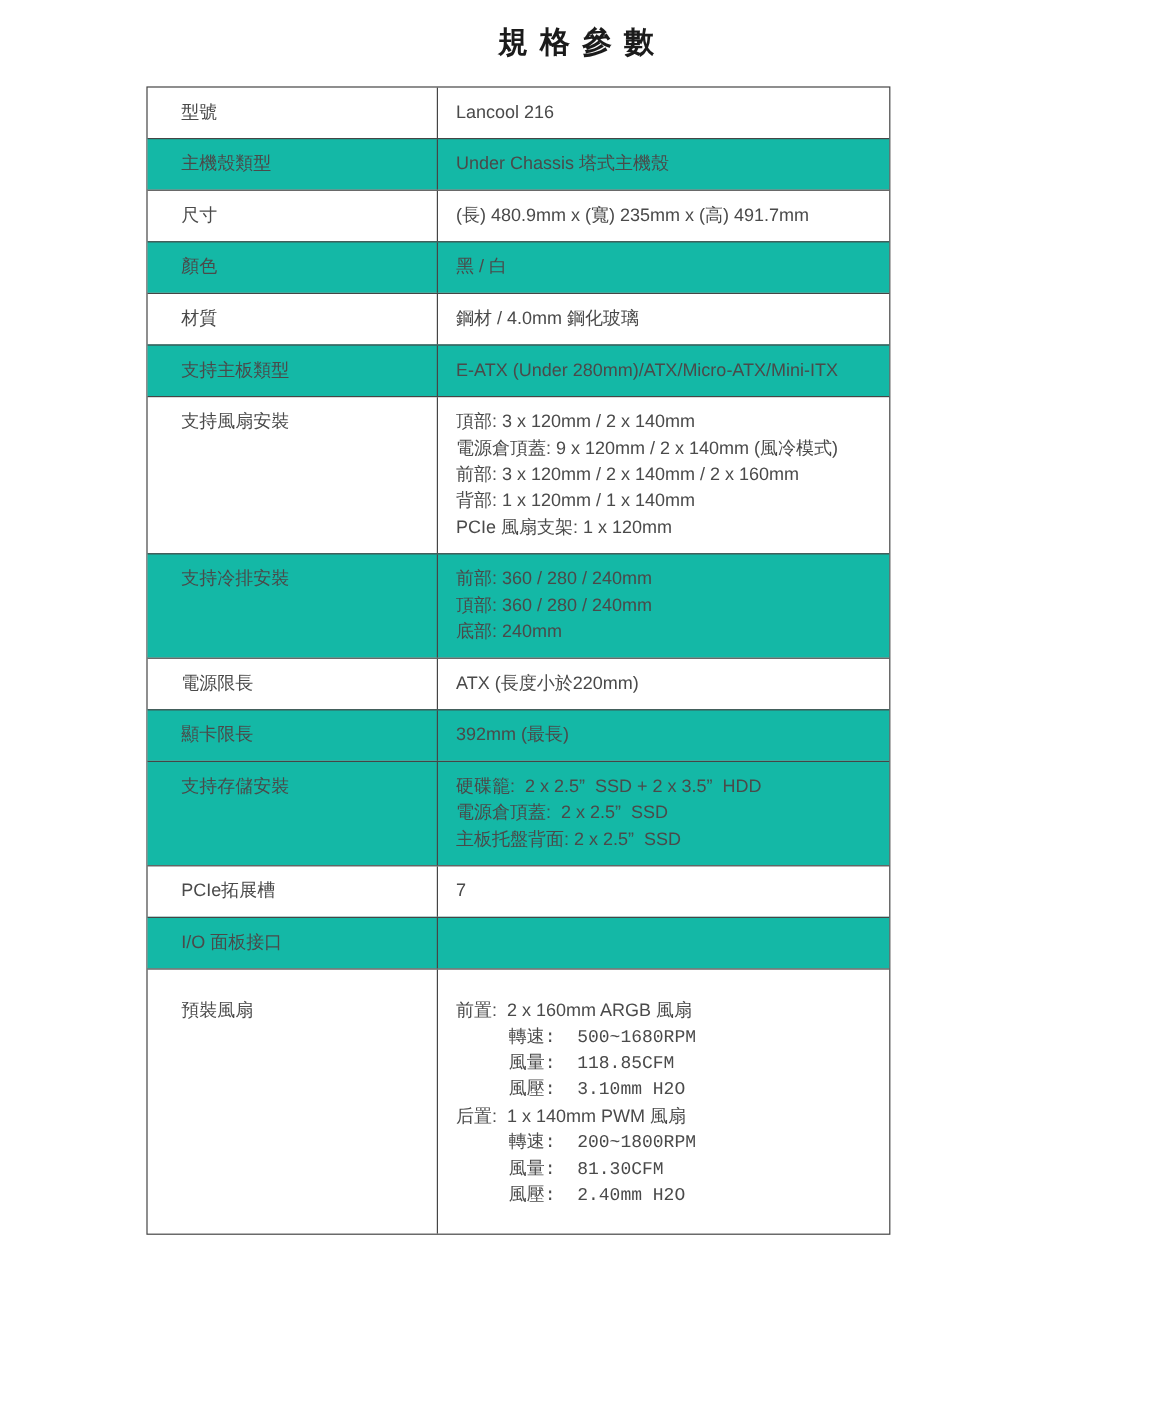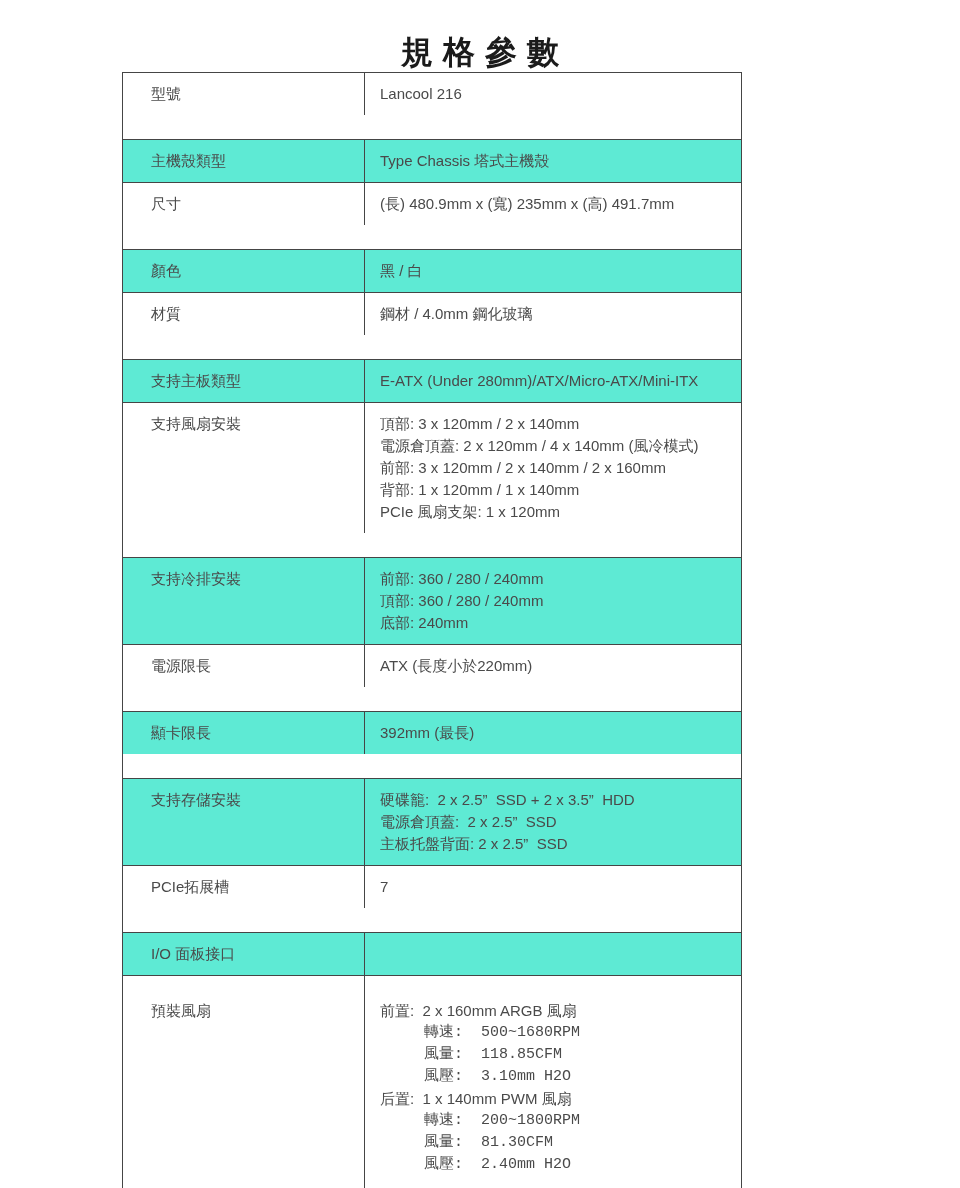--- a/index.html
+++ b/index.html
@@ -5,41 +5,41 @@
   html, body { margin: 0; padding: 0; background: #ffffff; }
   .page {
     position: relative;
     width: 960px;
     height: 1188px;
     background: #ffffff;
     font-family: "Liberation Sans", "DejaVu Sans", sans-serif;
     overflow: hidden;
   }
   .title {
-    margin: 13px;
+    margin: 0;
     padding-top: 18px;
     text-align: center;
-    font-size: 32px;
+    font-size: 25px;
     font-weight: 700;
     letter-spacing: 10px;
     text-indent: 10px;
     color: #1b1b1b;
   }
   .spec-table {
     position: absolute;
     left: 122px;
     top: 72px;
     width: 620px;
     box-sizing: border-box;
     border: 1px solid #454545;
     background: #ffffff;
   }
   .row { display: flex; }
   .row + .row { border-top: 1px solid #454545; }
-  .row.alt { background: #5eead4; margin-top: 24px; }
+  .row.alt { background: #14b8a6; }
   .cell {
     box-sizing: border-box;
     font-size: 15px;
     line-height: 22px;
     color: #4a4a4a;
     padding: 10px 0;
   }
   .cell-label {
     flex: none;
     width: 242px;
@@ -65,21 +65,21 @@
   <div class="spec-table" id="spec-table">
       <div class="row">
         <div class="cell cell-label">型號</div>
         <div class="cell cell-value">
           <div class="line">Lancool 216</div>
         </div>
       </div>
       <div class="row alt">
         <div class="cell cell-label">主機殼類型</div>
         <div class="cell cell-value">
-          <div class="line">Type Chassis 塔式主機殼</div>
+          <div class="line">Under Chassis 塔式主機殼</div>
         </div>
       </div>
       <div class="row">
         <div class="cell cell-label">尺寸</div>
         <div class="cell cell-value">
           <div class="line">(長) 480.9mm x (寬) 235mm x (高) 491.7mm</div>
         </div>
       </div>
       <div class="row alt">
         <div class="cell cell-label">顏色</div>
@@ -96,21 +96,21 @@
       <div class="row alt">
         <div class="cell cell-label">支持主板類型</div>
         <div class="cell cell-value">
           <div class="line">E-ATX (Under 280mm)/ATX/Micro-ATX/Mini-ITX</div>
         </div>
       </div>
       <div class="row">
         <div class="cell cell-label">支持風扇安裝</div>
         <div class="cell cell-value">
           <div class="line">頂部: 3 x 120mm / 2 x 140mm</div>
-          <div class="line">電源倉頂蓋: 2 x 120mm / 4 x 140mm (風冷模式)</div>
+          <div class="line">電源倉頂蓋: 9 x 120mm / 2 x 140mm (風冷模式)</div>
           <div class="line">前部: 3 x 120mm / 2 x 140mm / 2 x 160mm</div>
           <div class="line">背部: 1 x 120mm / 1 x 140mm</div>
           <div class="line">PCIe 風扇支架: 1 x 120mm</div>
         </div>
       </div>
       <div class="row alt">
         <div class="cell cell-label">支持冷排安裝</div>
         <div class="cell cell-value">
           <div class="line">前部: 360 / 280 / 240mm</div>
           <div class="line">頂部: 360 / 280 / 240mm</div>

